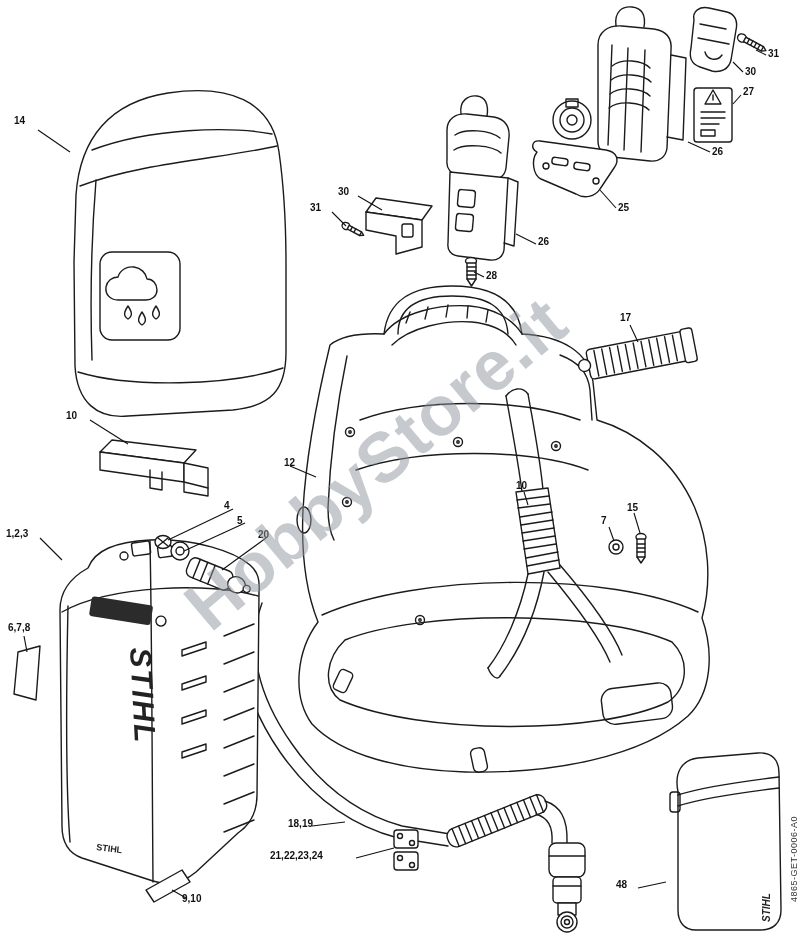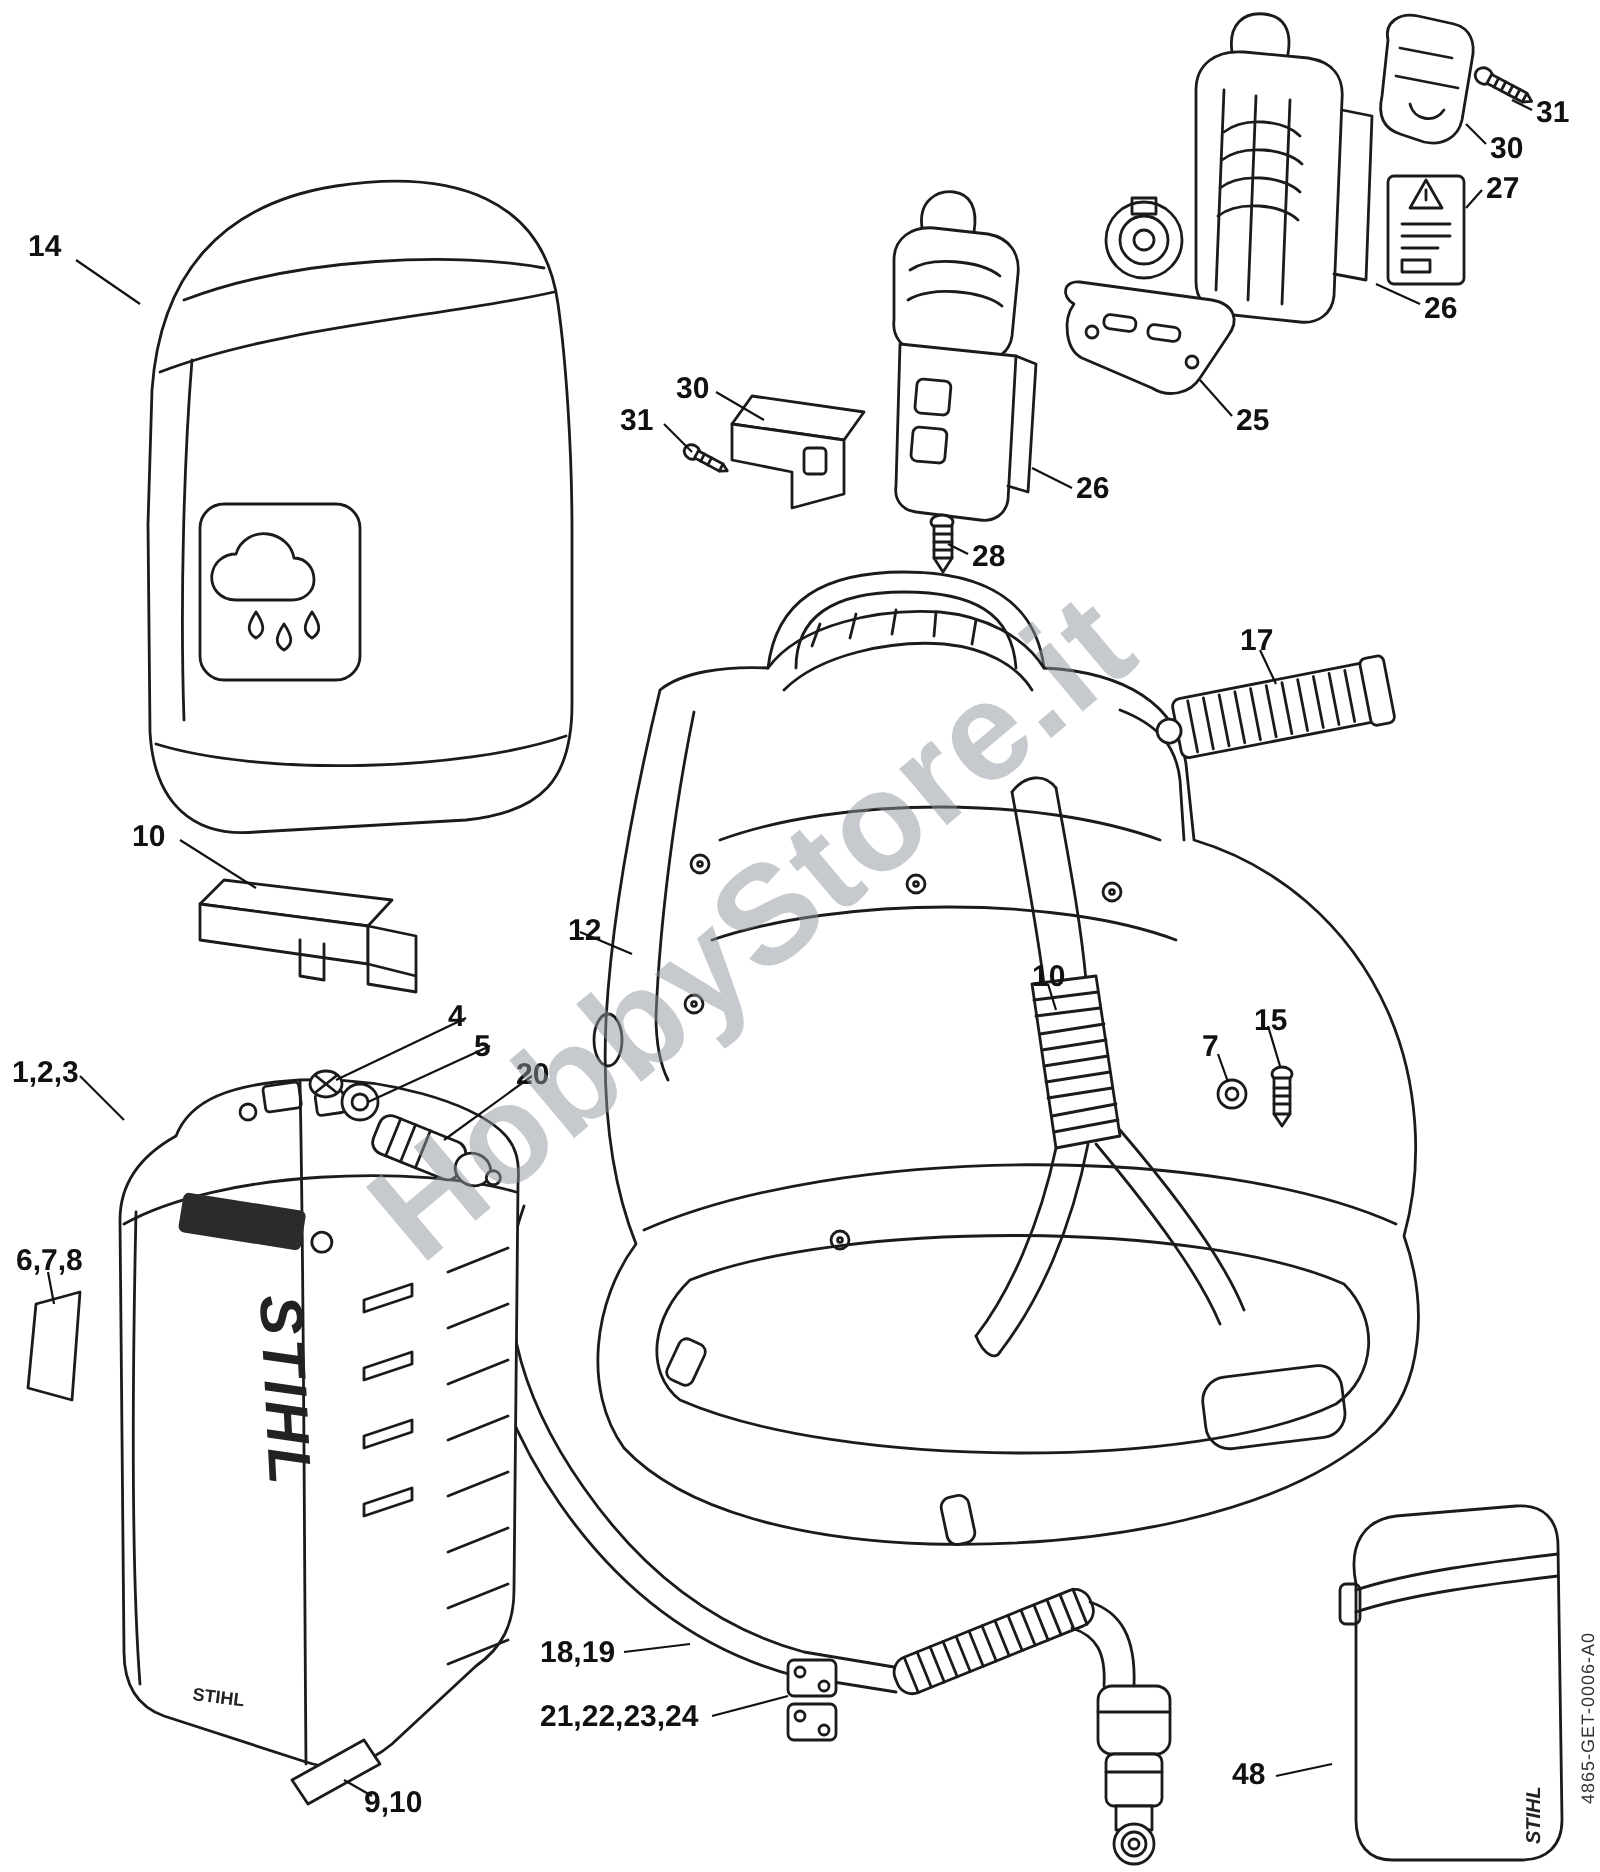--- a/index.html
+++ b/index.html
@@ -1,19 +1,19 @@
 <!DOCTYPE html>
 <html><head>
 <meta charset="utf-8">
 <style>
   html,body{margin:0;padding:0;background:#fff;}
   .stage{position:relative;width:800px;height:936px;background:#fff;overflow:hidden;
          font-family:"Liberation Sans",sans-serif;}
   .stage svg{position:absolute;left:0;top:0;}
-  .callout{position:absolute;font-weight:bold;font-size:15px;color:#111;white-space:nowrap;text-align:center;}
+  .callout{position:absolute;font-weight:bold;font-size:10px;color:#111;white-space:nowrap;text-align:center;}
   .watermark{position:absolute;left:195px;top:575px;font-size:70px;font-weight:600;
              color:#8e959c;opacity:.5;transform:rotate(-40deg);transform-origin:0 50%;
              letter-spacing:1px;white-space:nowrap;pointer-events:none;}
   .doccode{position:absolute;right:1px;bottom:34px;font-size:9px;color:#333;
            writing-mode:vertical-rl;transform:rotate(180deg);letter-spacing:.5px;}
   .art path,.art rect,.art circle,.art ellipse,.art line,.art polygon{
       stroke:#1b1b1b;stroke-width:1.4;fill:none;stroke-linejoin:round;stroke-linecap:round;}
   .art .f{fill:#fff;}
   .art .dk{fill:#2b2b2b;stroke:none;}
   .art text{stroke:none;fill:#222;font-family:"Liberation Sans",sans-serif;}
@@ -380,20 +380,20 @@
 <div class="callout" style="left:284px;top:457px">12</div>
 <div class="callout" style="left:516px;top:480px">10</div>
 <div class="callout" style="left:627px;top:502px">15</div>
 <div class="callout" style="left:601px;top:515px">7</div>
 <div class="callout" style="left:224px;top:500px">4</div>
 <div class="callout" style="left:237px;top:515px">5</div>
 <div class="callout" style="left:258px;top:529px">20</div>
 <div class="callout" style="left:6px;top:528px">1,2,3</div>
 <div class="callout" style="left:8px;top:622px">6,7,8</div>
 <div class="callout" style="left:182px;top:893px">9,10</div>
-<div class="callout" style="left:270px;top:818px">18,19</div>
+<div class="callout" style="left:288px;top:818px">18,19</div>
 <div class="callout" style="left:270px;top:850px">21,22,23,24</div>
 <div class="callout" style="left:616px;top:879px">48</div>
 
 <div class="watermark">HobbyStore.it</div>
 <div class="doccode">4865-GET-0006-A0</div>
 
 </div>
 
 </body></html>

